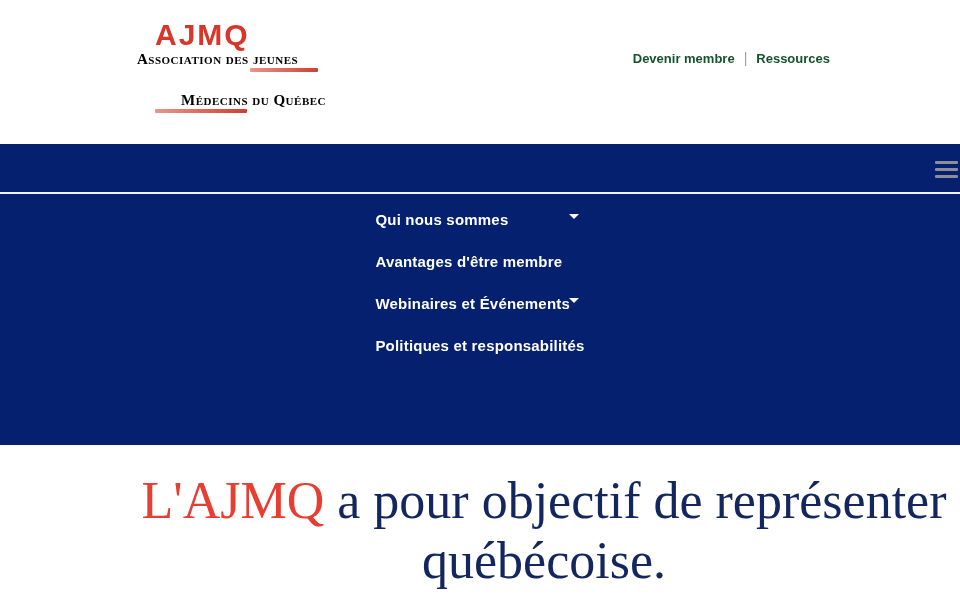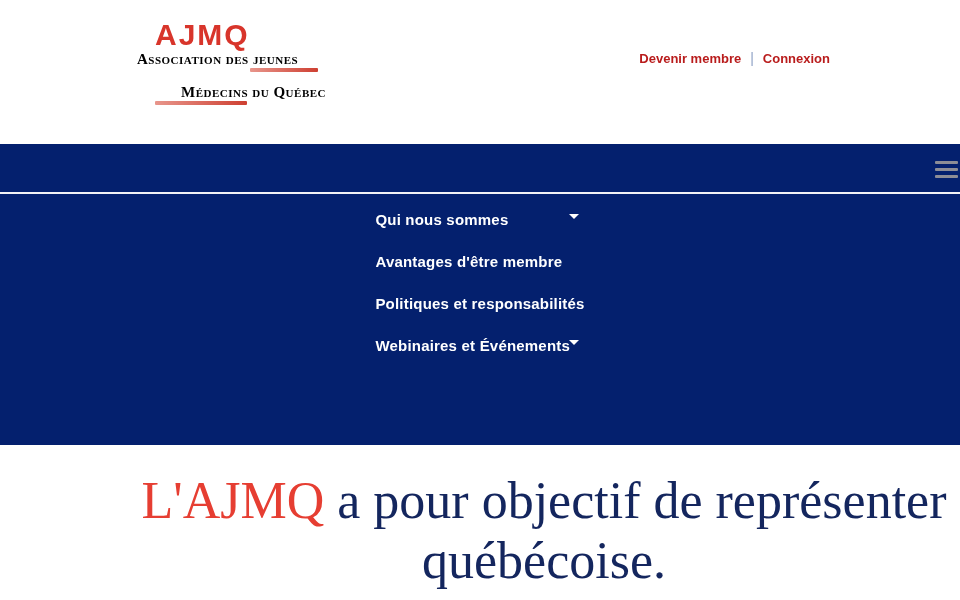--- a/index.html
+++ b/index.html
@@ -14,31 +14,31 @@
     font-family: "Liberation Sans", sans-serif;
     font-weight: 700; font-size: 30px; letter-spacing: 2px;
     color: #D8352B; margin-left: 18px; line-height: 30px;
   }
   .logo-line {
     font-family: "Liberation Serif", serif; font-variant: small-caps;
     font-weight: 700; font-size: 15px; line-height: 16px;
     color: #000000; letter-spacing: 0.5px; white-space: nowrap;
   }
   .logo-line2 { margin-top: 1px; }
-  .logo-line3 { margin-top: 12px; padding-left: 44px; }
+  .logo-line3 { margin-top: 20px; padding-left: 44px; }
   .logo-bar { height: 4px; background: linear-gradient(to right, #e8968c, #CE3F31); border-radius: 1px; }
   .logo-bar1 { width: 68px; margin: 1px 0 0 113px; }
   .logo-bar2 { width: 92px; margin: 1px 0 0 18px; }
 
   .header-links {
     position: absolute; right: 130px; top: 50px;
     display: flex; align-items: center; gap: 9px;
     font-weight: 700; font-size: 13px; color: #16337C;
   }
-  .header-links a { color: #b91c1c; text-decoration: none; cursor: pointer; }
+  .header-links a { color: #14532d; text-decoration: none; cursor: pointer; }
   .links-sep { color: #8FA2C6; font-weight: 400; font-size: 14px; }
 
   
   .navbar {
     position: relative; height: 50px; background: #04206E;
     border-bottom: 2px solid #F2F2F6;
   }
   .hamburger { position: absolute; right: 2px; top: 17px; width: 23px; cursor: pointer; }
   .hamburger span {
     display: block; height: 3px; width: 23px; background: #8D8D96;
@@ -79,21 +79,21 @@
   <div class="logo">
     <div class="logo-acronym">AJMQ</div>
     <div class="logo-line logo-line2">Association des jeunes</div>
     <div class="logo-bar logo-bar1"></div>
     <div class="logo-line logo-line3">Médecins du Québec</div>
     <div class="logo-bar logo-bar2"></div>
   </div>
   <nav class="header-links">
     <a>Devenir membre</a>
     <span class="links-sep">|</span>
-    <a>Connexion</a>
+    <a>Ressources</a>
   </nav>
 </header>
 
 <div class="navbar">
   <div class="hamburger">
     <span></span>
     <span></span>
     <span></span>
   </div>
 </div>
@@ -101,25 +101,25 @@
 <div class="menu-panel">
   <div class="menu-inner">
     <a class="menu-item">
       <span>Qui nous sommes</span>
       <span class="caret"></span>
     </a>
     <a class="menu-item">
       <span>Avantages d'être membre</span>
     </a>
     <a class="menu-item">
-      <span>Politiques et responsabilités</span>
+      <span>Webinaires et Événements</span>
+      <span class="caret"></span>
     </a>
     <a class="menu-item">
-      <span>Webinaires et Événements</span>
-      <span class="caret"></span>
+      <span>Politiques et responsabilités</span>
     </a>
   </div>
 </div>
 
 <main class="hero">
   <h1 style="font-weight:400;">
     <div class="hero-line"><span class="hero-highlight">L'AJMQ</span><span> a pour objectif de représenter</span></div>
     <div class="hero-line">québécoise.</div>
   </h1>
 </main>

